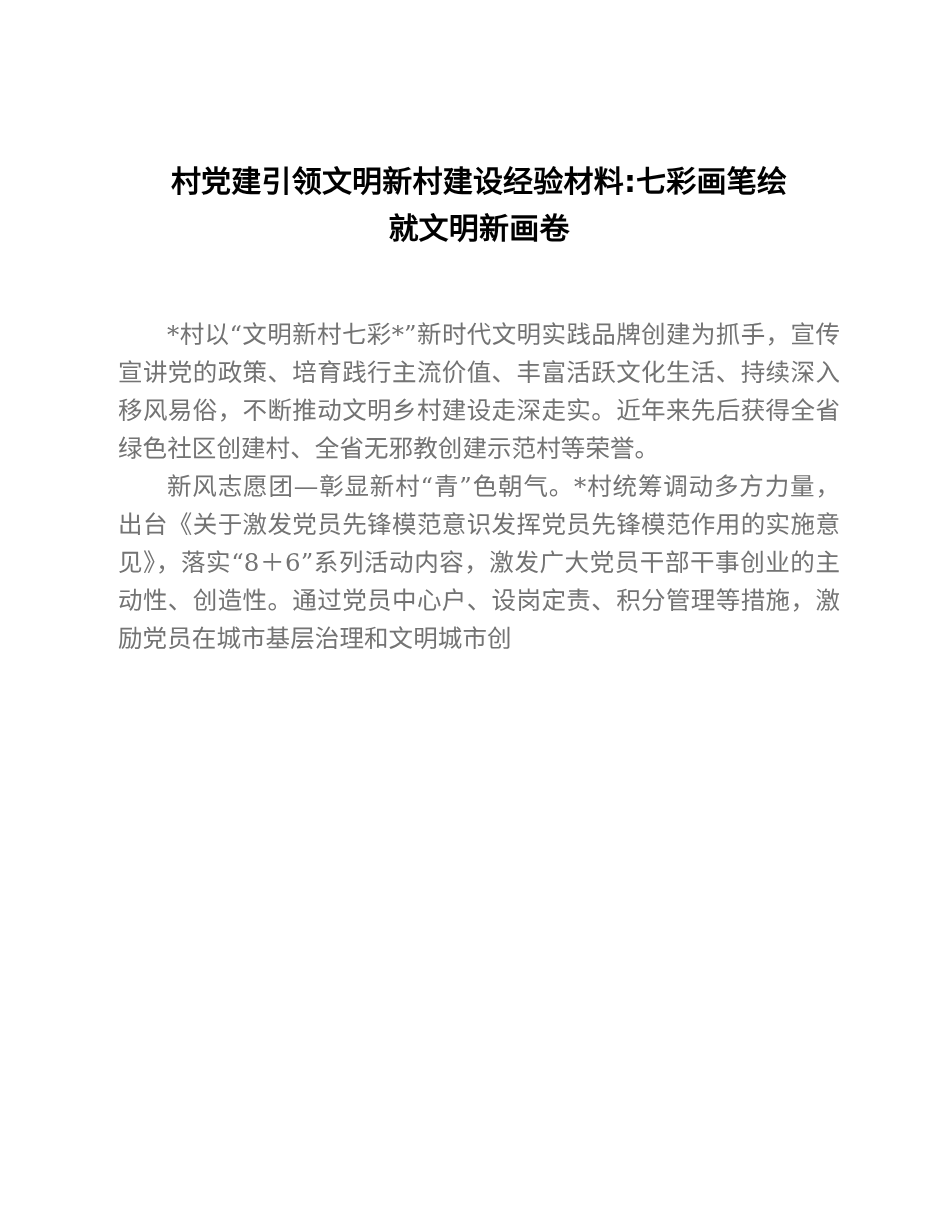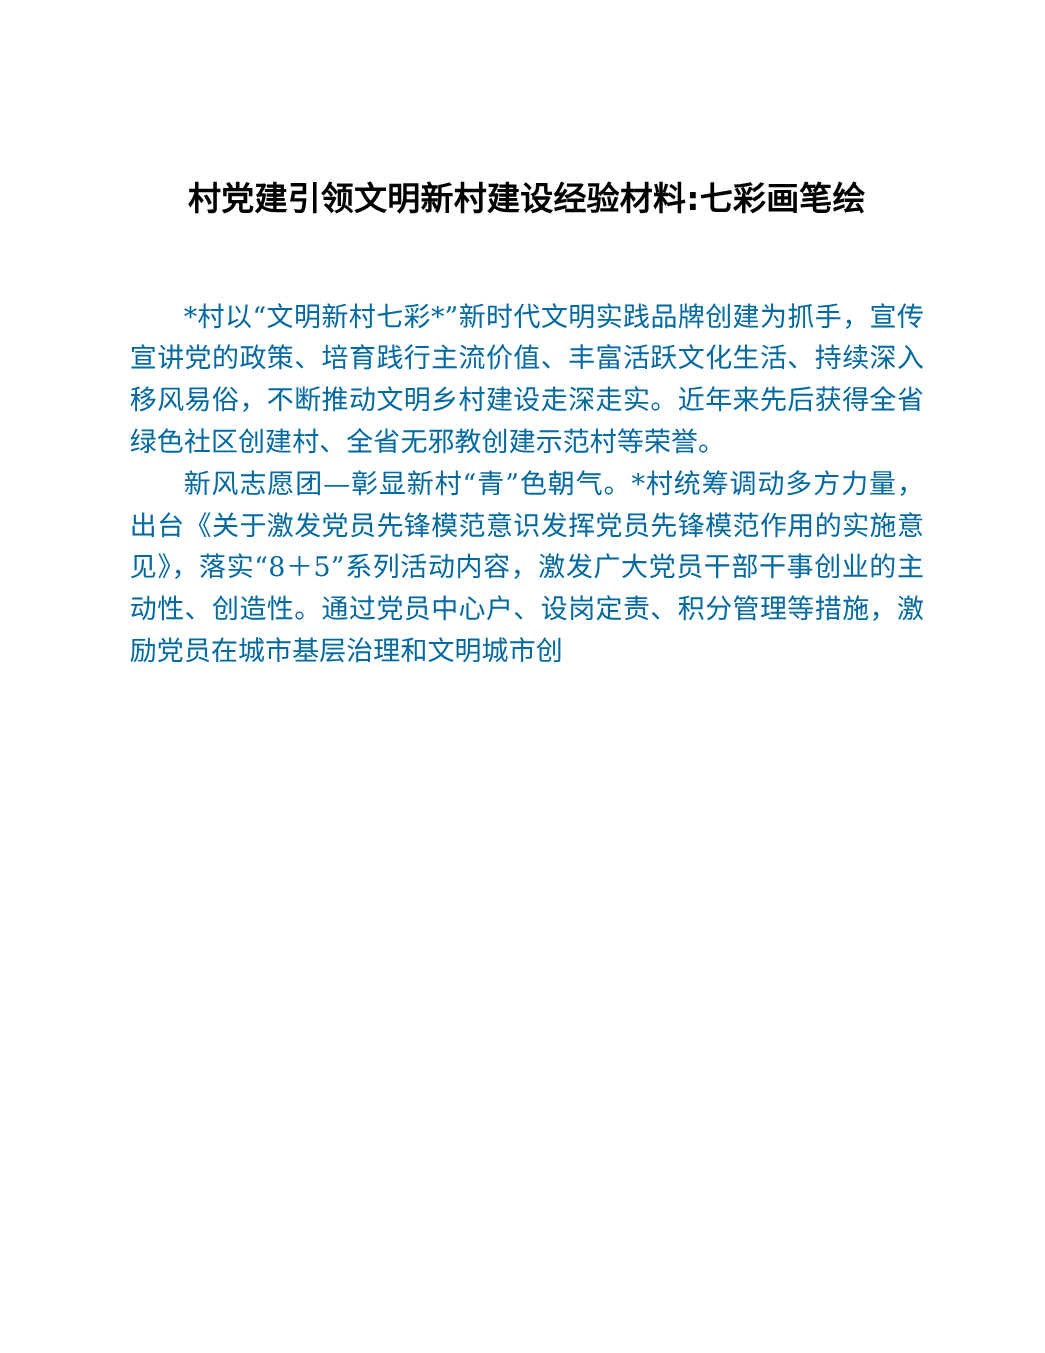--- a/index.html
+++ b/index.html
@@ -50,38 +50,39 @@
   }
 
   .doc-paragraph {
     margin: 0;
     font-family: "DejaVu Serif", "Liberation Serif", serif;
     font-size: 24.5px;
     line-height: 38px;
     text-align: justify;
     text-justify: inter-ideograph;
     text-indent: 2em;
-    color: #0369a1;
+    color: #737373;
     word-break: break-all;
     letter-spacing: 0.1px;
   }
 
   .doc-paragraph + .doc-paragraph {
     margin-top: 0;
   }
 </style>
 </head>
 <body>
 
 <div class="page">
   <div class="doc-body">
 
     <h1 class="doc-title">
       <span>村党建引领文明新村建设经验材料:七彩画笔绘</span><br>
+      <span>就文明新画卷</span>
     </h1>
 
     <div class="title-spacer"></div>
 
     <p class="doc-paragraph">*村以“文明新村七彩*”新时代文明实践品牌创建为抓手，宣传宣讲党的政策、培育践行主流价值、丰富活跃文化生活、持续深入移风易俗，不断推动文明乡村建设走深走实。近年来先后获得全省绿色社区创建村、全省无邪教创建示范村等荣誉。</p>
-    <p class="doc-paragraph">新风志愿团—彰显新村“青”色朝气。*村统筹调动多方力量，出台《关于激发党员先锋模范意识发挥党员先锋模范作用的实施意见》，落实“8＋5”系列活动内容，激发广大党员干部干事创业的主动性、创造性。通过党员中心户、设岗定责、积分管理等措施，激励党员在城市基层治理和文明城市创</p>
+    <p class="doc-paragraph">新风志愿团—彰显新村“青”色朝气。*村统筹调动多方力量，出台《关于激发党员先锋模范意识发挥党员先锋模范作用的实施意见》，落实“8＋6”系列活动内容，激发广大党员干部干事创业的主动性、创造性。通过党员中心户、设岗定责、积分管理等措施，激励党员在城市基层治理和文明城市创</p>
 
   </div>
 </div>
 
 </body></html>

